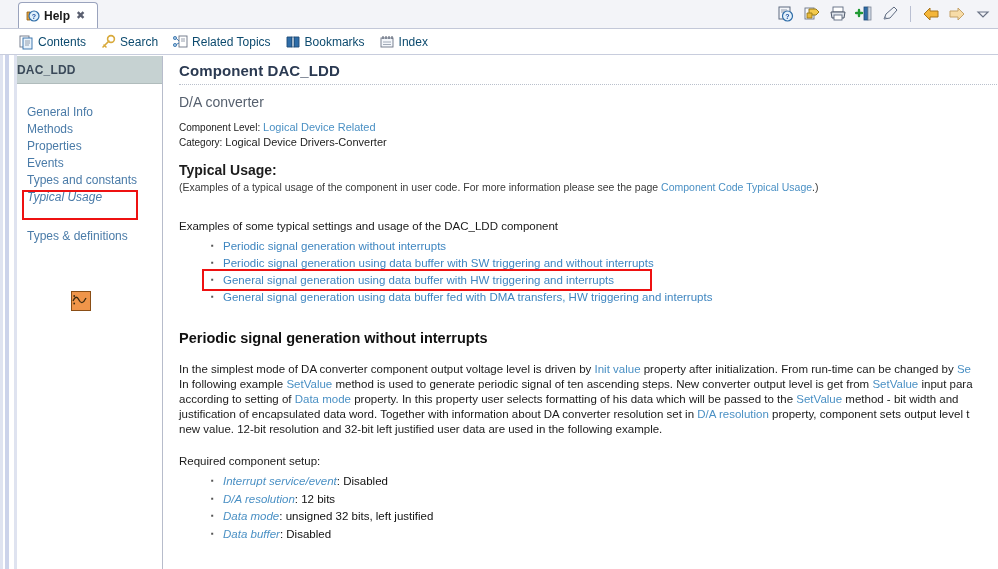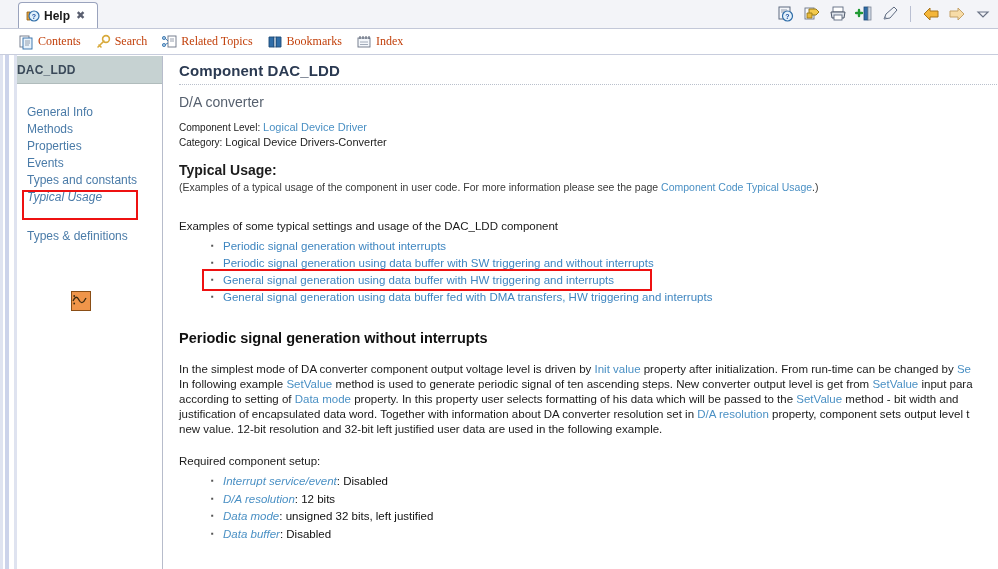--- a/index.html
+++ b/index.html
@@ -81,21 +81,21 @@
   }
   .menuitem {
     display: flex; align-items: center;
     margin-right: 14px; cursor: default;
   }
   .menuitem .mi-icon {
     width: 16px; height: 16px; margin-right: 4px;
     position: relative; flex: none;
   }
   .menuitem .mi-label {
-    font-size: 12px; color: #c2410c; white-space: nowrap; font-family: Liberation Serif, serif;
+    font-size: 12px; color: #0c4a6e; white-space: nowrap;
   }
 
   
   .sidebar {
     position: absolute; left: 17px; top: 56px;
     width: 146px; height: 513px;
     background: #ffffff;
     border-right: 1px solid #b7bccb;
     box-sizing: border-box;
   }
@@ -399,21 +399,21 @@
   <div class="anno-side"></div>
 
   <div class="content">
     <div class="inner">
       <h1 class="page-title">Component DAC_LDD</h1>
       <div class="dotted-rule"></div>
       <h2 class="subtitle">D/A converter</h2>
 
       <div class="meta-line">
         <span class="mk">Component Level</span><span class="mk">:</span>
-        <span class="lnk">Logical Device Driver</span>
+        <span class="lnk">Logical Device Related</span>
       </div>
       <div class="meta-line">
         <span class="mk">Category</span><span class="mk">:</span>
         <span class="val">Logical Device Drivers-Converter</span>
       </div>
 
       <h3 class="sect">Typical Usage:</h3>
       <div class="note">
         <span>(Examples of a typical usage of the component in user code. For more information please see the page </span><span class="lnk">Component Code Typical Usage</span><span>.)</span>
       </div>

